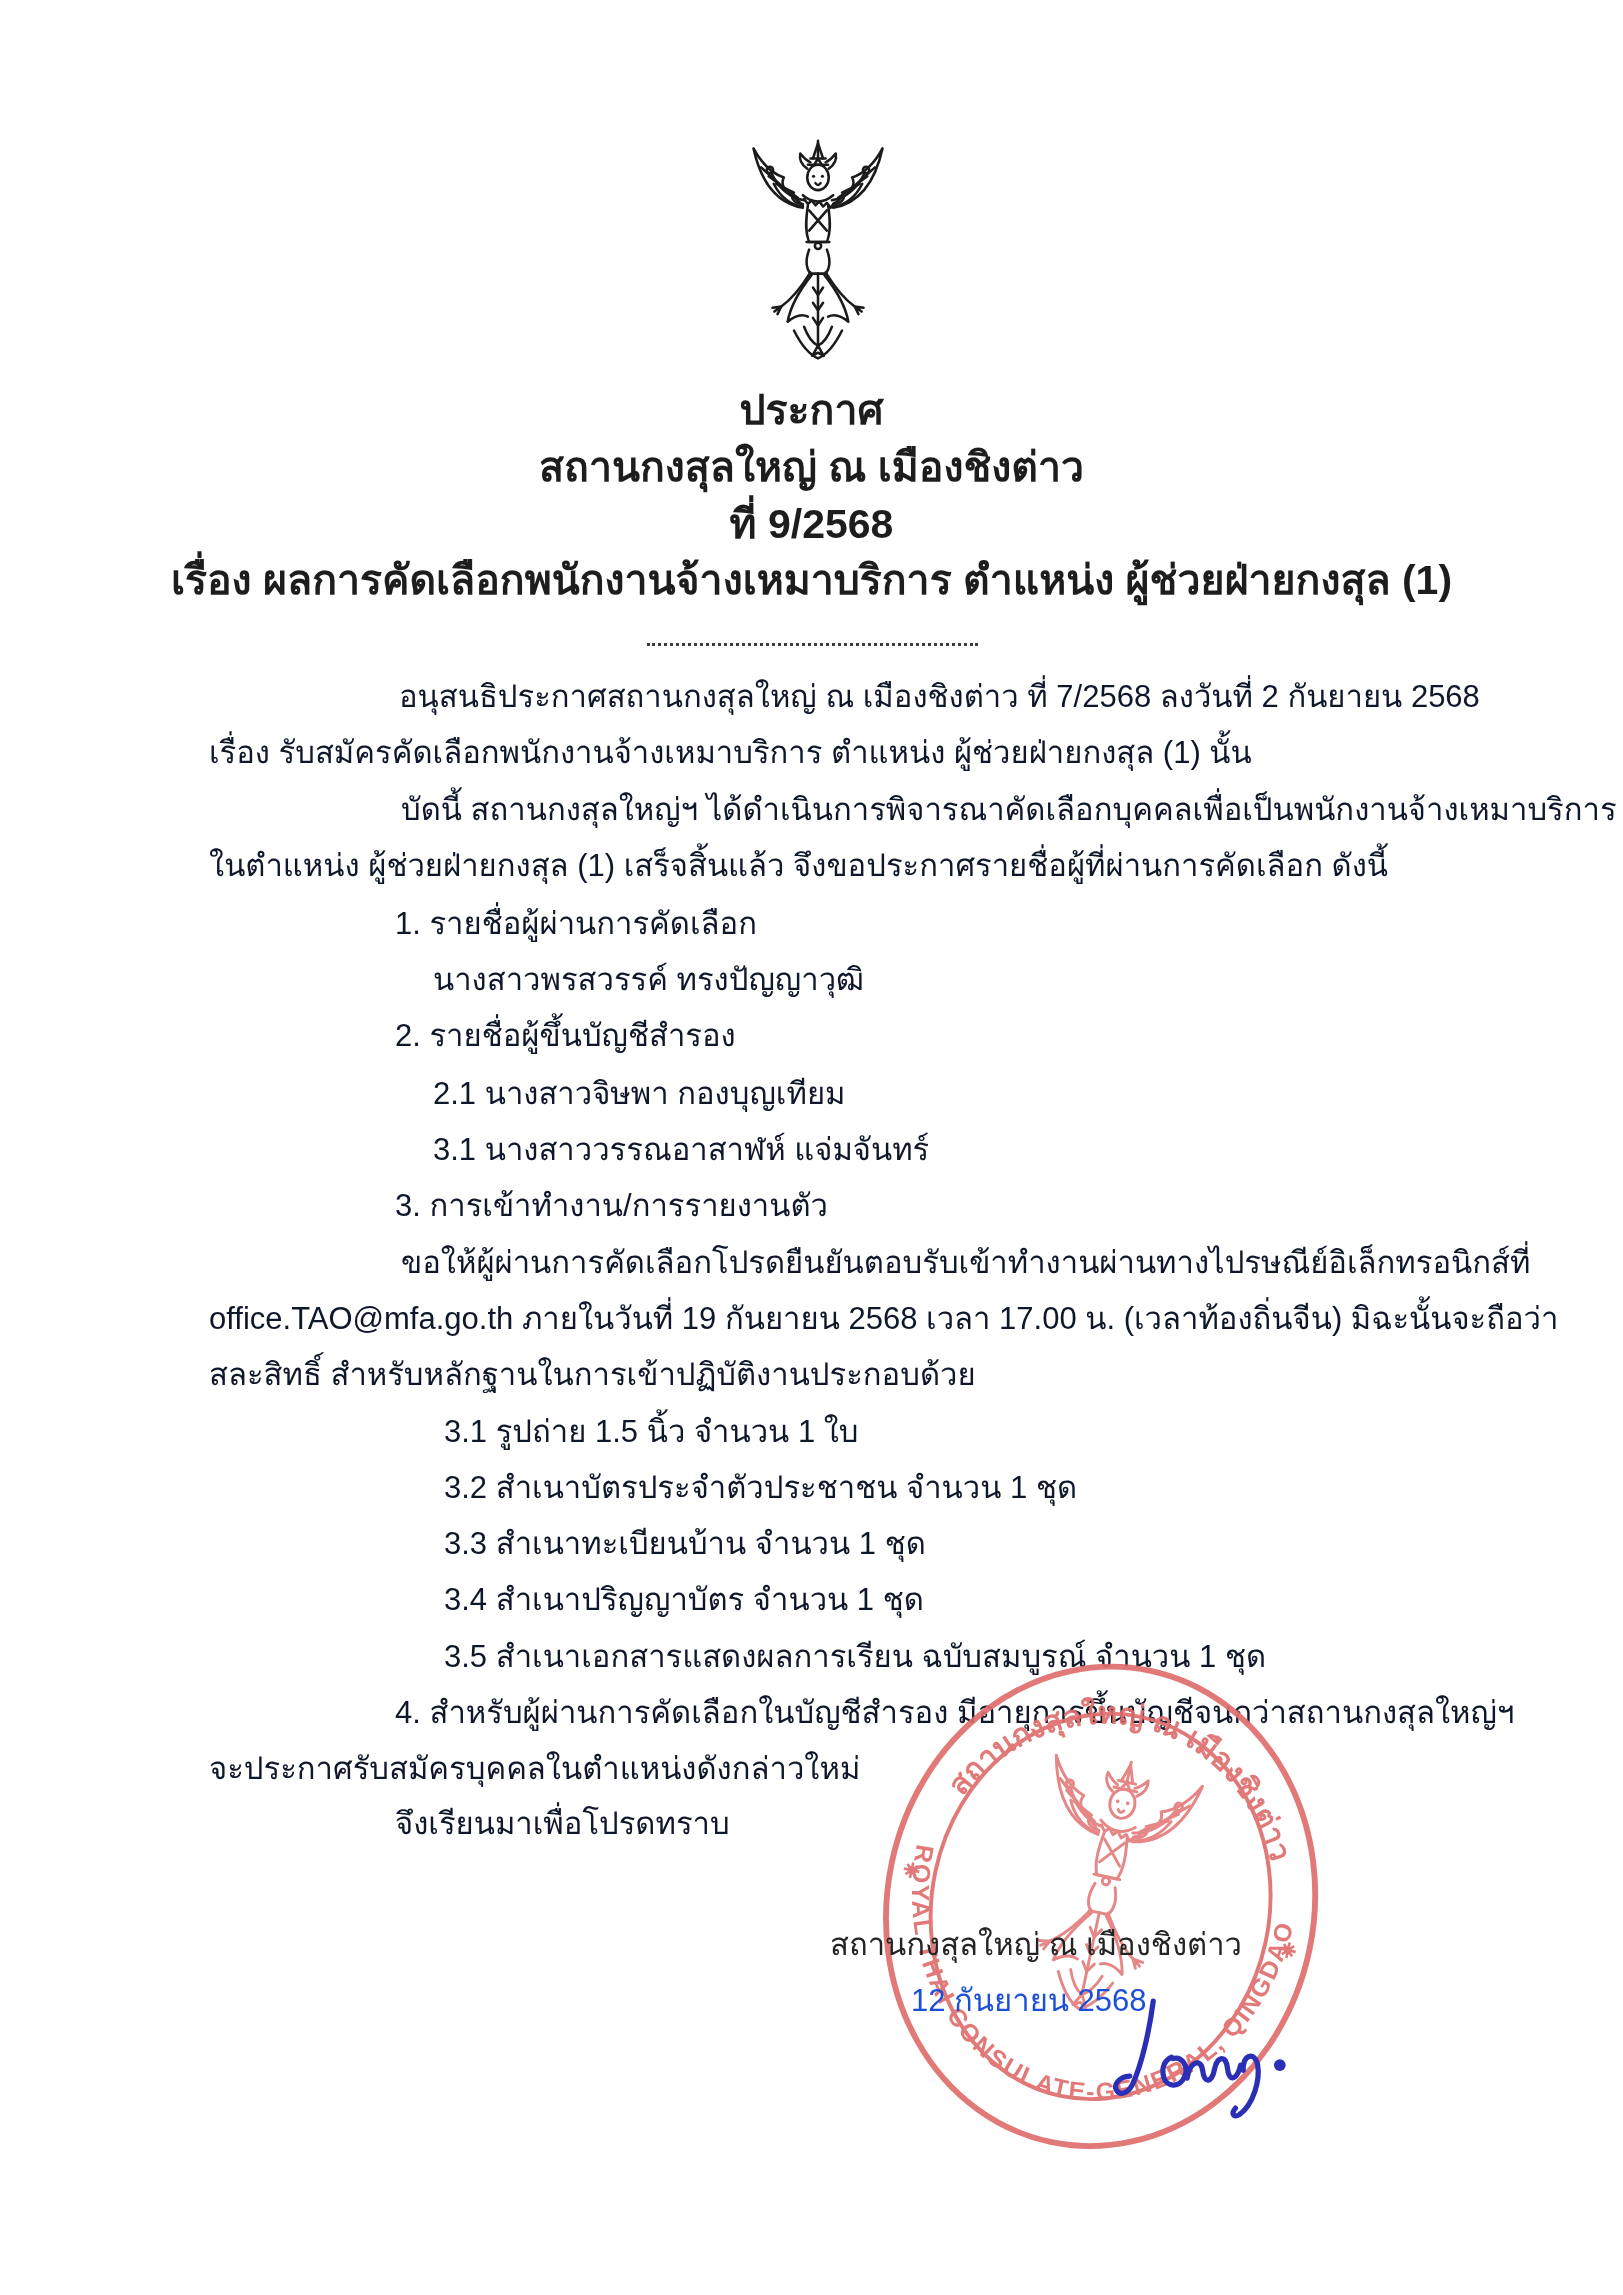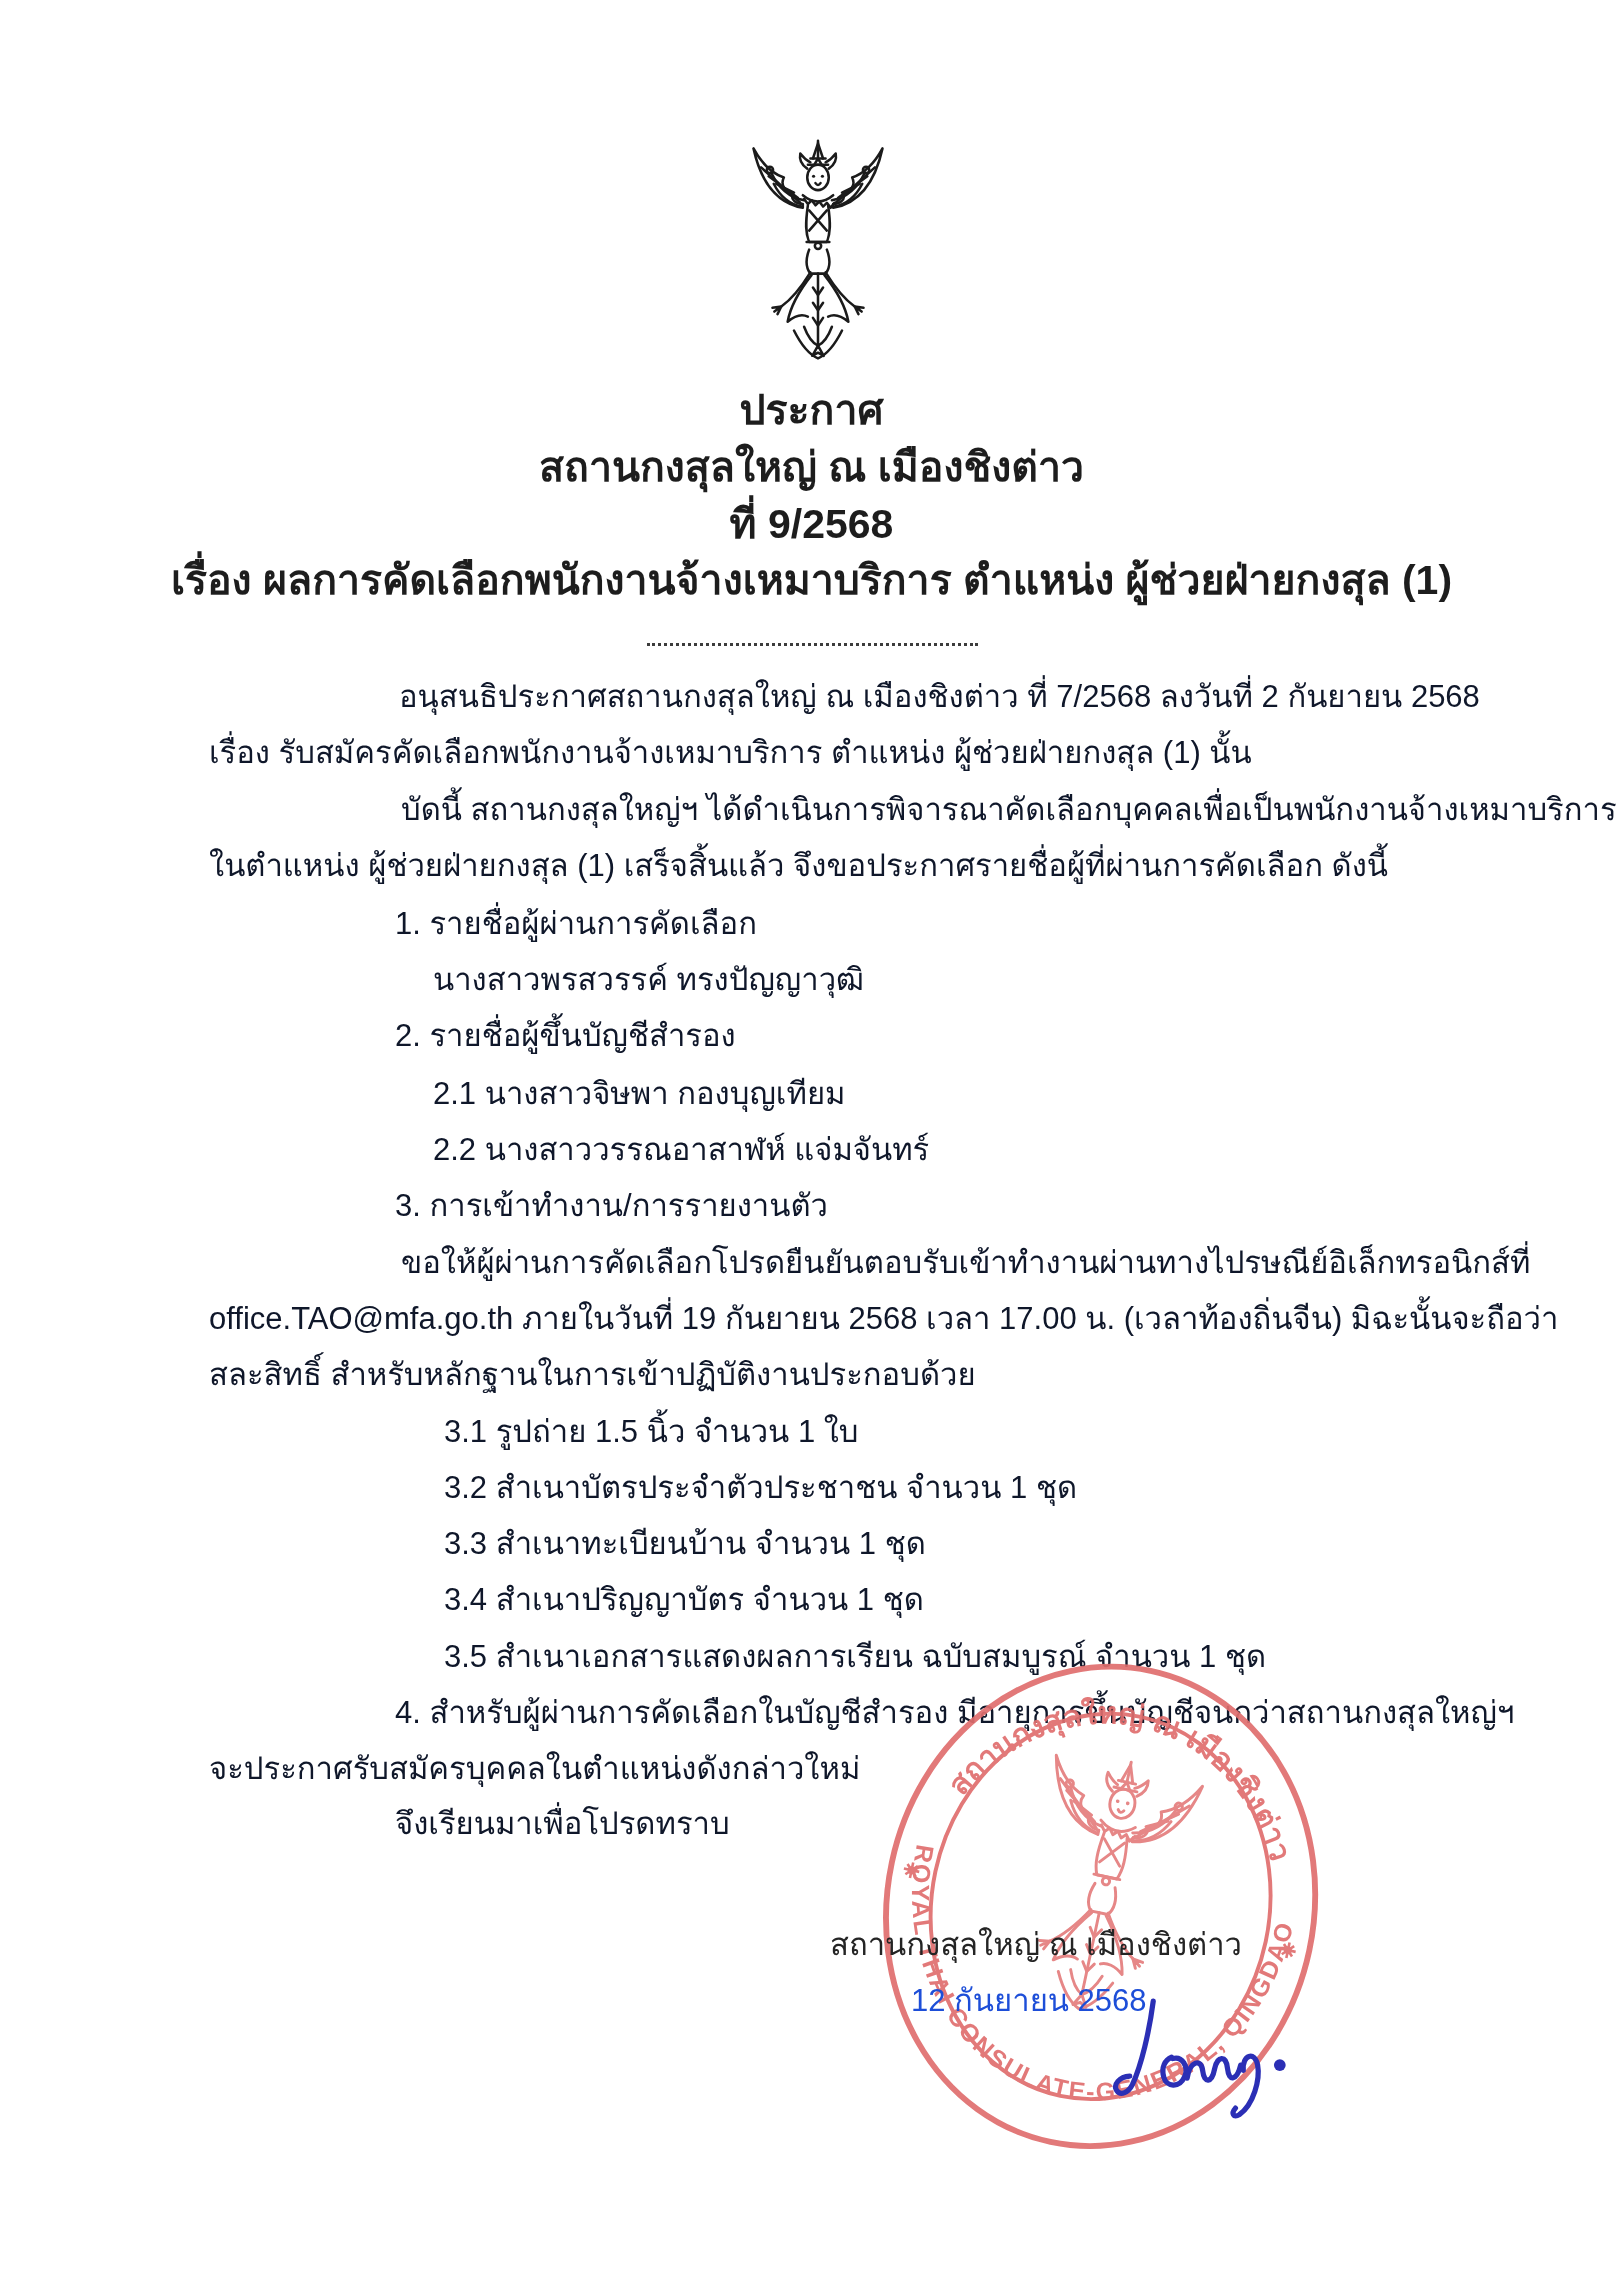--- a/index.html
+++ b/index.html
@@ -107,21 +107,21 @@
   <div class="abs body-line" style="left:399px;top:678px">อนุสนธิประกาศสถานกงสุลใหญ่ ณ เมืองชิงต่าว ที่ 7/2568 ลงวันที่ 2 กันยายน 2568</div>
   <div class="abs body-line" style="left:209px;top:734px">เรื่อง รับสมัครคัดเลือกพนักงานจ้างเหมาบริการ ตำแหน่ง ผู้ช่วยฝ่ายกงสุล (1) นั้น</div>
   <div class="abs body-line" style="left:401px;top:791px">บัดนี้ สถานกงสุลใหญ่ฯ ได้ดำเนินการพิจารณาคัดเลือกบุคคลเพื่อเป็นพนักงานจ้างเหมาบริการ</div>
   <div class="abs body-line" style="left:209px;top:847px">ในตำแหน่ง ผู้ช่วยฝ่ายกงสุล (1) เสร็จสิ้นแล้ว จึงขอประกาศรายชื่อผู้ที่ผ่านการคัดเลือก ดังนี้</div>
 
   <div class="abs body-line bold" style="left:395px;top:905px">1. รายชื่อผู้ผ่านการคัดเลือก</div>
   <div class="abs body-line" style="left:433px;top:961px">นางสาวพรสวรรค์ ทรงปัญญาวุฒิ</div>
 
   <div class="abs body-line bold" style="left:395px;top:1017px">2. รายชื่อผู้ขึ้นบัญชีสำรอง</div>
   <div class="abs body-line" style="left:433px;top:1075px">2.1 นางสาวจิษพา กองบุญเทียม</div>
-  <div class="abs body-line" style="left:433px;top:1131px">2.2 นางสาววรรณอาสาฬห์ แจ่มจันทร์</div>
+  <div class="abs body-line" style="left:433px;top:1131px">3.1 นางสาววรรณอาสาฬห์ แจ่มจันทร์</div>
 
   <div class="abs body-line bold" style="left:395px;top:1187px">3. การเข้าทำงาน/การรายงานตัว</div>
   <div class="abs body-line" style="left:401px;top:1244px">ขอให้ผู้ผ่านการคัดเลือกโปรดยืนยันตอบรับเข้าทำงานผ่านทางไปรษณีย์อิเล็กทรอนิกส์ที่</div>
   <div class="abs body-line" style="left:209px;top:1300px">office.TAO@mfa.go.th ภายในวันที่ 19 กันยายน 2568 เวลา 17.00 น. (เวลาท้องถิ่นจีน) มิฉะนั้นจะถือว่า</div>
   <div class="abs body-line" style="left:209px;top:1356px">สละสิทธิ์ สำหรับหลักฐานในการเข้าปฏิบัติงานประกอบด้วย</div>
 
   <div class="abs body-line" style="left:444px;top:1413px">3.1 รูปถ่าย 1.5 นิ้ว จำนวน 1 ใบ</div>
   <div class="abs body-line" style="left:444px;top:1469px">3.2 สำเนาบัตรประจำตัวประชาชน จำนวน 1 ชุด</div>
   <div class="abs body-line" style="left:444px;top:1525px">3.3 สำเนาทะเบียนบ้าน จำนวน 1 ชุด</div>
   <div class="abs body-line" style="left:444px;top:1581px">3.4 สำเนาปริญญาบัตร จำนวน 1 ชุด</div>

